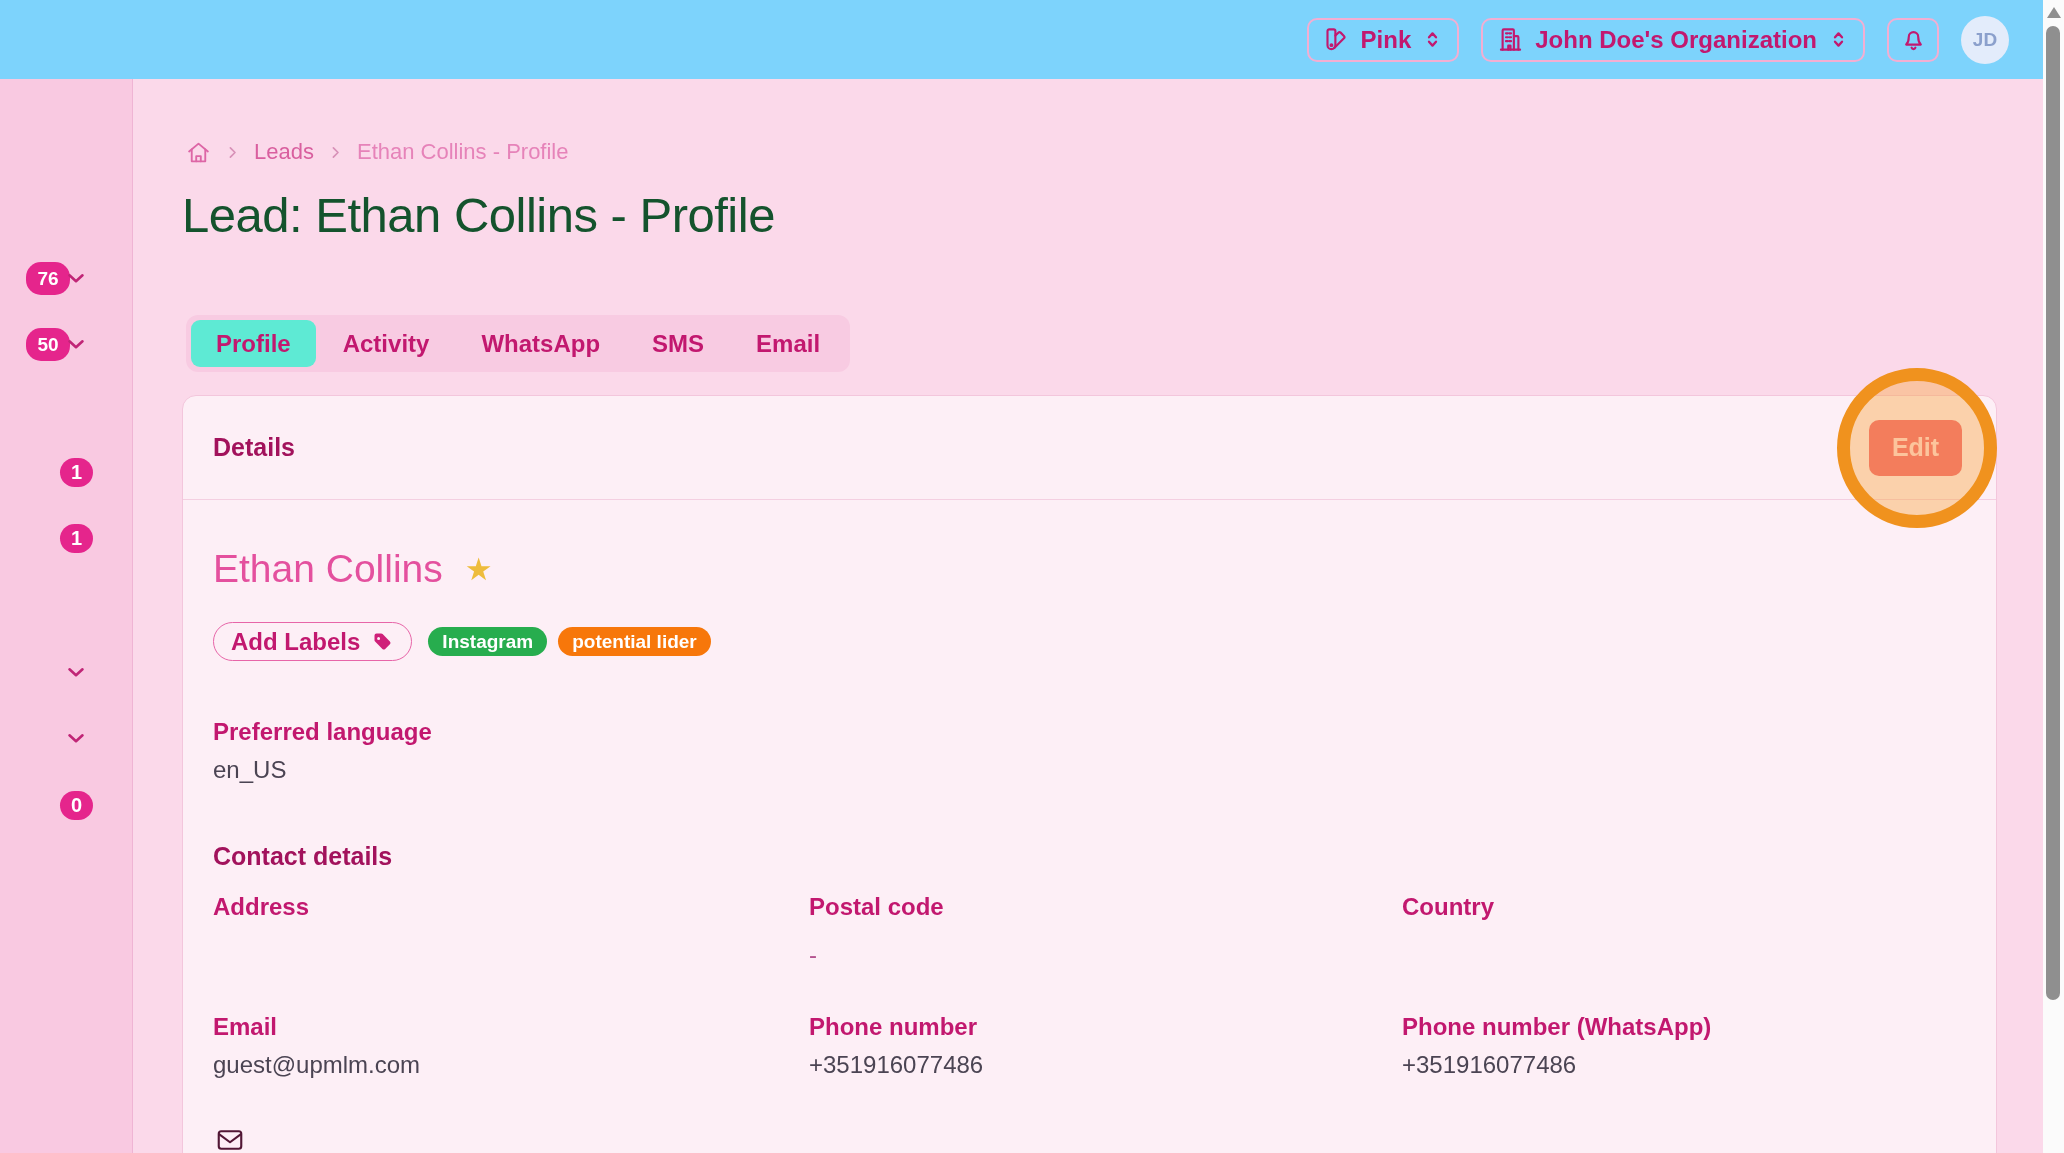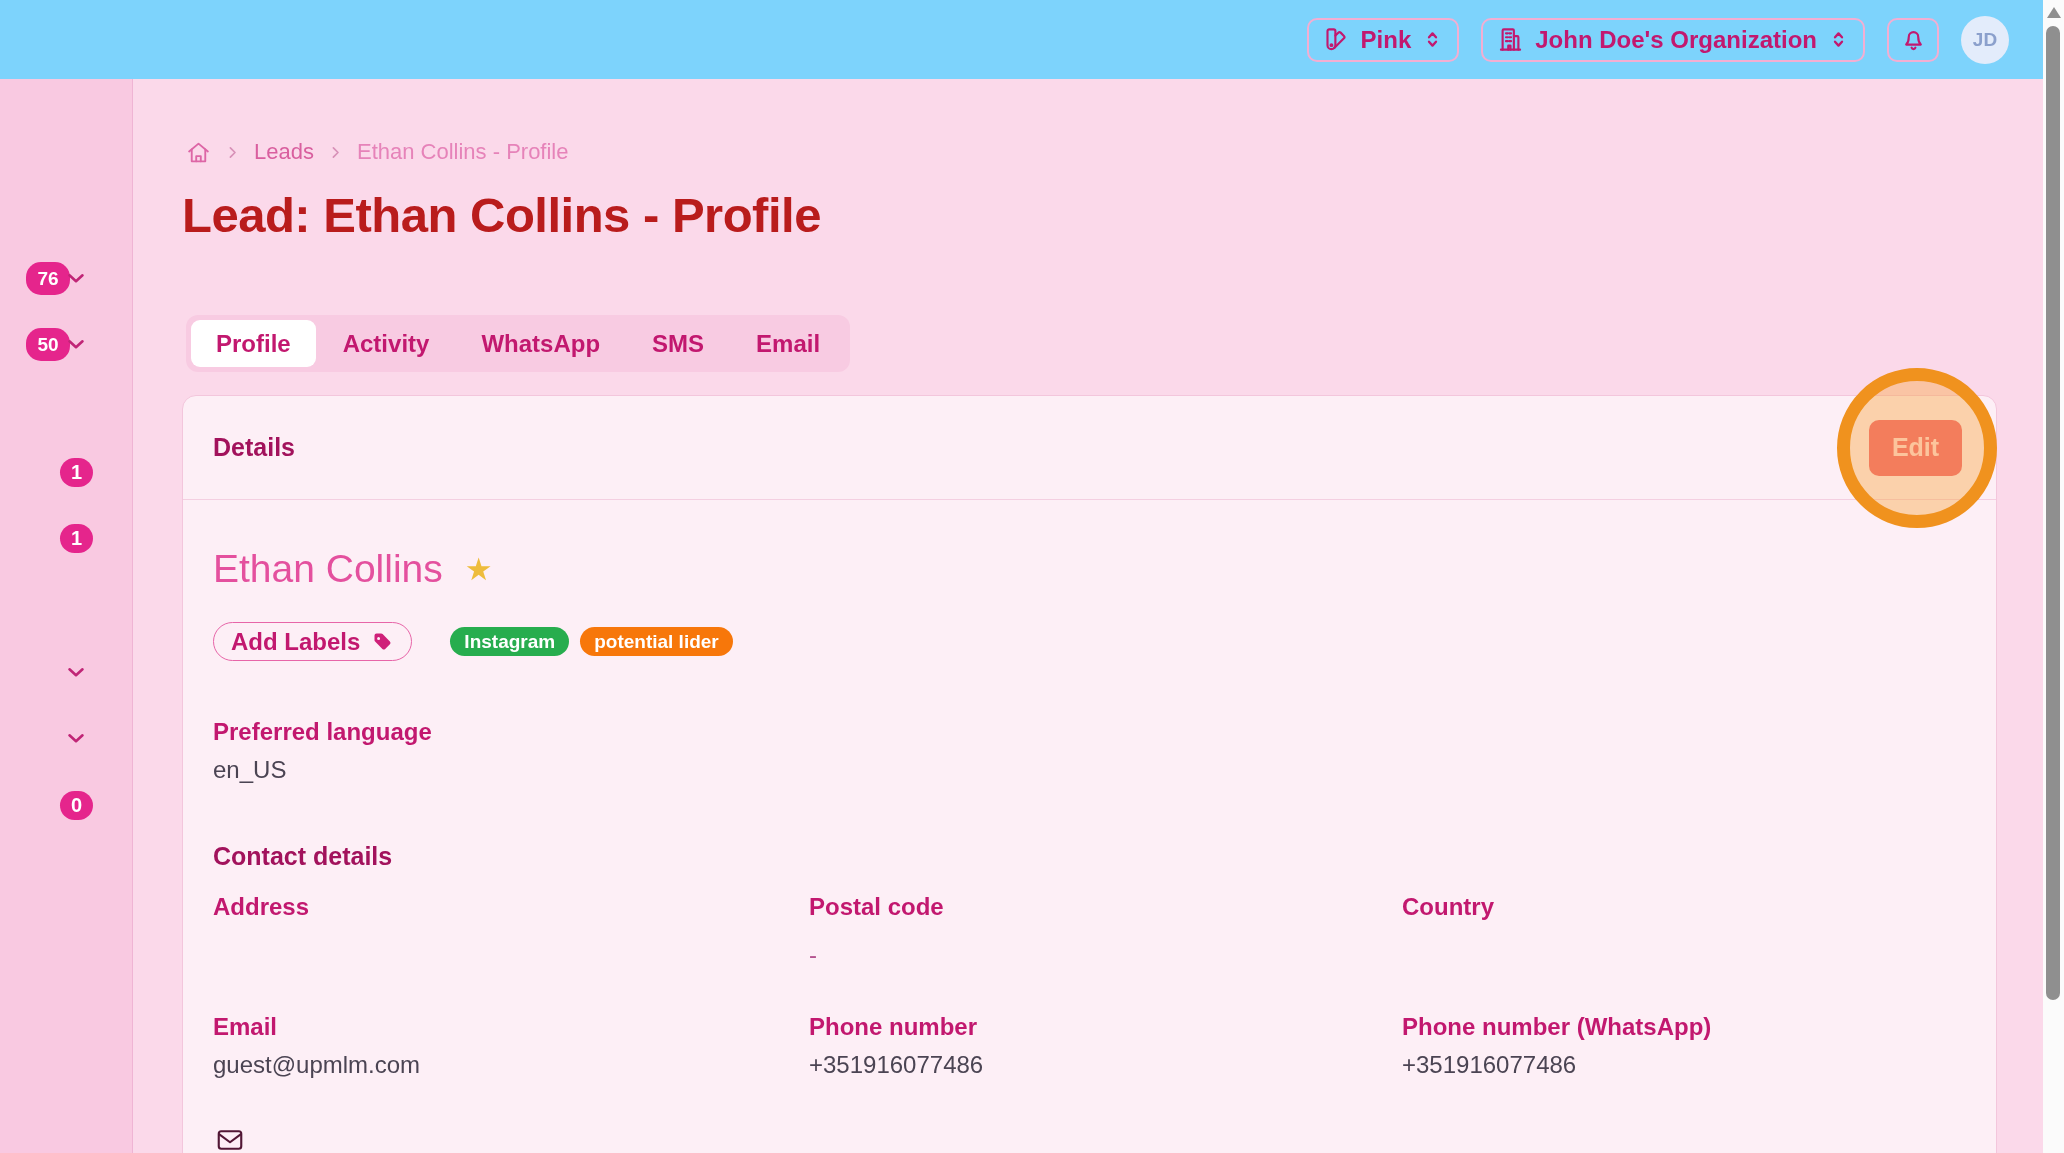--- a/index.html
+++ b/index.html
@@ -54,53 +54,53 @@
   .breadcrumb {
     position: absolute; left: 53px; top: 60px;
     display: flex; align-items: center; gap: 13px; font-size: 22px;
   }
   .bc-home { color: #dd66a6; cursor: pointer; display: flex; }
   .bc-sep { color: #d891b8; display: flex; }
   .bc-link { color: #d95f9f; cursor: pointer; }
   .bc-current { color: #e683b9; }
   .page-title {
     position: absolute; left: 49px; top: 108px;
-    font-size: 49px; font-weight: 700; color: #b91c1c; letter-spacing: -0.5px;
+    font-size: 49px; font-weight: 400; color: #14532d; letter-spacing: -0.5px;
   }
   .tabbar {
     position: absolute; left: 53px; top: 236px; height: 57px;
     background: #f8cbe2; border-radius: 12px;
     display: inline-flex; align-items: center; padding: 5px; gap: 2px;
   }
   .tab {
     height: 47px; padding: 0 25px; border: none; background: transparent;
     color: #c2186f; font-size: 24px; font-weight: 600; border-radius: 9px;
     cursor: pointer; font-family: inherit; display: flex; align-items: center;
   }
-  .tab.active { background: #ffffff; }
+  .tab.active { background: #5eead4; }
   
   .card {
     position: absolute; left: 49px; top: 316px; width: 1815px; height: 1010px;
     background: #fdeff6; border: 1px solid #f3c6dc; border-radius: 14px;
   }
   .card-header {
     height: 104px; display: flex; align-items: center; justify-content: space-between;
     padding: 0 34px 0 30px; border-bottom: 1px solid #f4cfe1;
   }
   .card-header-title { font-size: 25px; font-weight: 700; color: #a2125c; }
   .edit-btn {
     width: 93px; height: 56px; background: #f0606e; color: #ffd9dc;
     border: none; border-radius: 10px; font-size: 25px; font-weight: 700;
     cursor: pointer; font-family: inherit;
   }
   .card-body { padding: 0 30px 40px 30px; }
   .name-row { margin-top: 47px; display: flex; align-items: center; gap: 22px; }
   .lead-name { font-size: 39px; font-weight: 400; color: #e4509e; }
   .fav-star { font-size: 31px; color: #eebc3c; cursor: pointer; line-height: 1; }
-  .labels-row { margin-top: 31px; display: flex; align-items: center; gap: 38px; }
+  .labels-row { margin-top: 31px; display: flex; align-items: center; gap: 16px; }
   .add-labels-btn {
     height: 39px; padding: 0 17px; background: transparent;
     border: 1.5px solid #e765a8; border-radius: 20px;
     color: #c2186f; font-size: 24px; font-weight: 700;
     display: flex; align-items: center; gap: 10px; cursor: pointer; font-family: inherit;
   }
   .pill-group { display: flex; align-items: center; gap: 11px; }
   .pill {
     height: 29px; padding: 0 14px; border-radius: 15px; color: #fff;
     font-size: 19px; font-weight: 600; display: flex; align-items: center; cursor: pointer;

